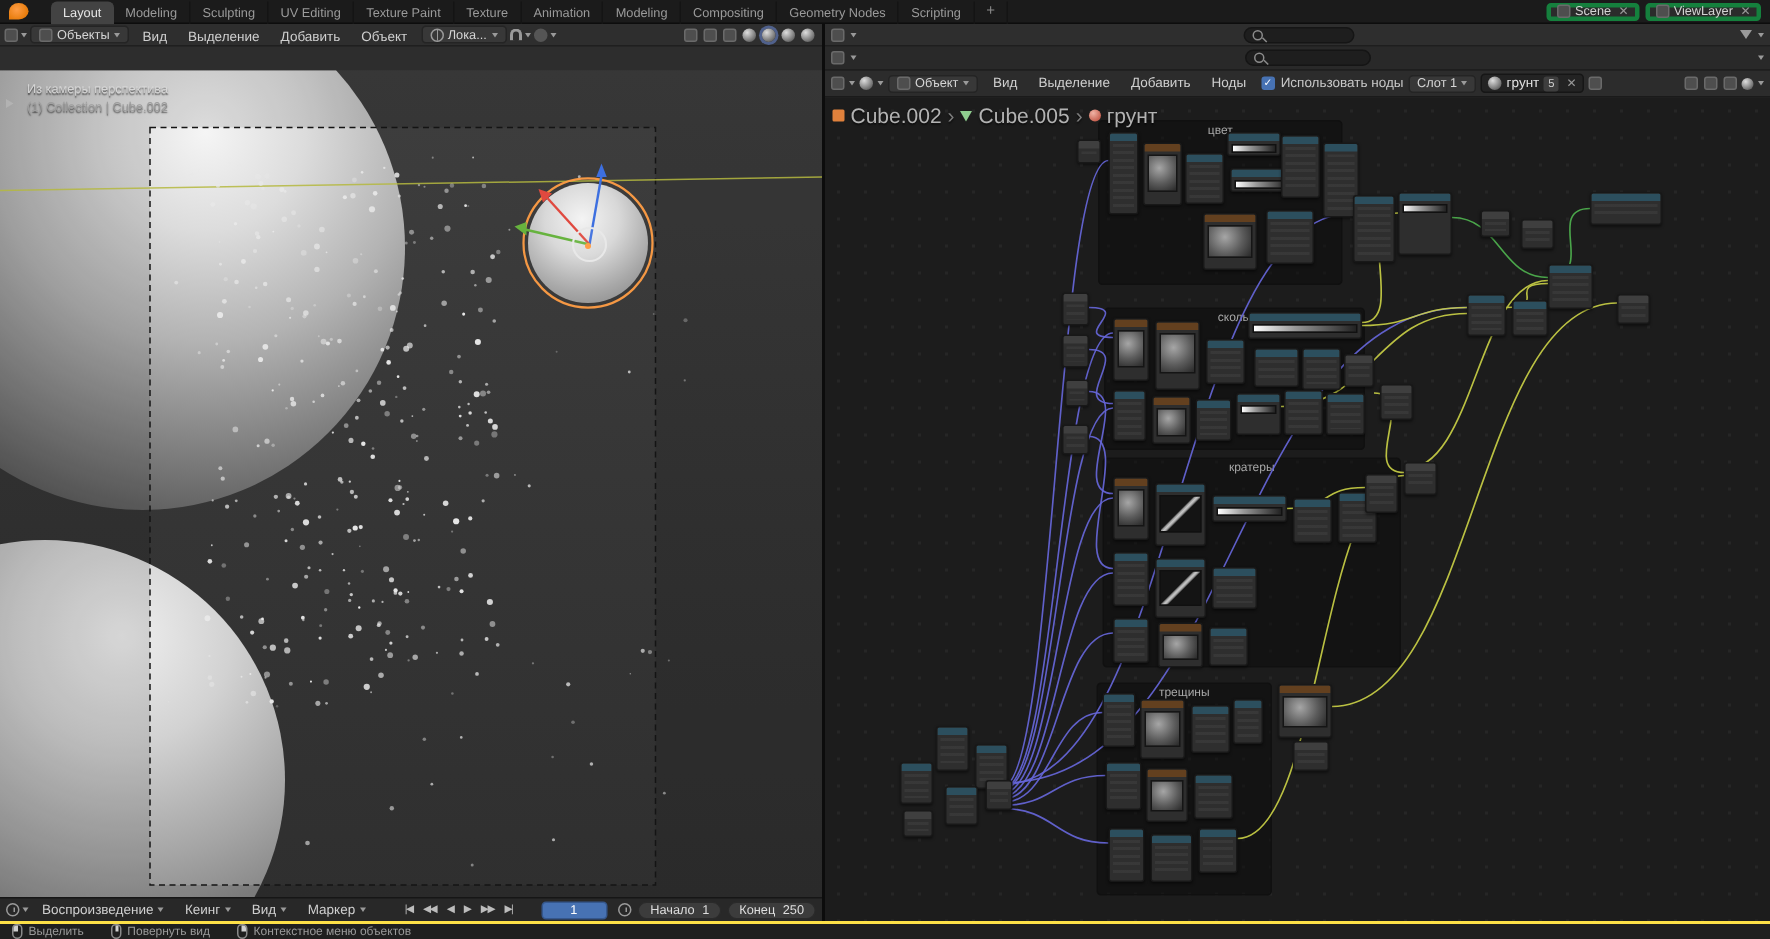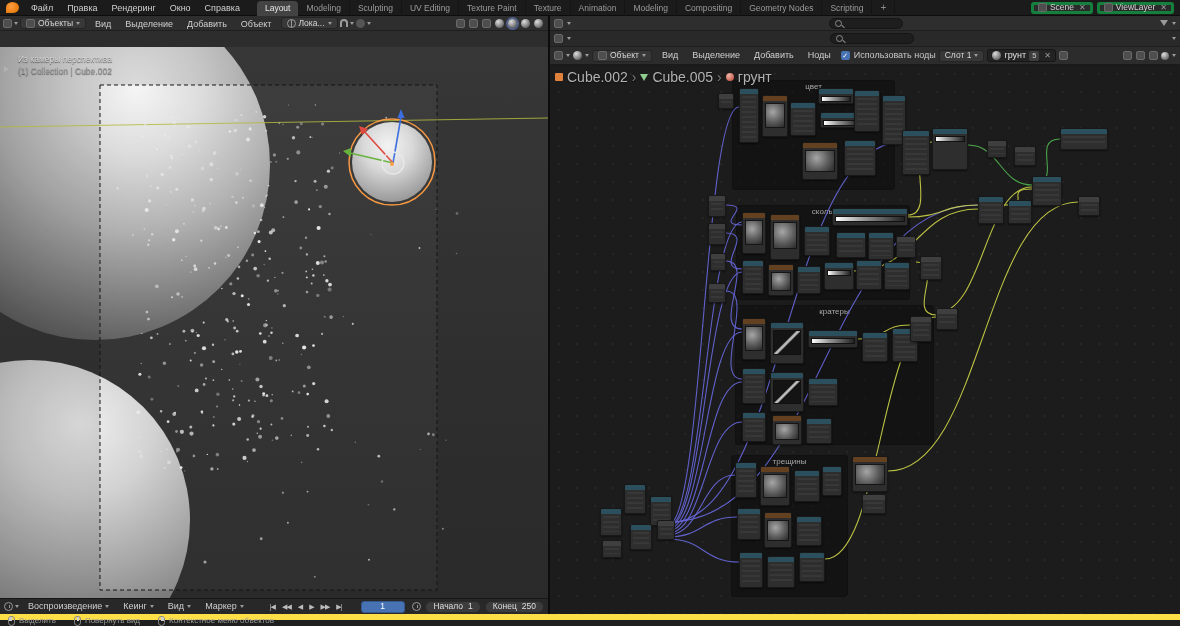--- a/index.html
+++ b/index.html
@@ -81,43 +81,36 @@
   .frame { position:absolute; background:rgba(10,10,10,.5); border:1px solid #101010; border-radius:3px; z-index:0; }
   .frame-label { position:absolute; top:2px; left:50%; transform:translateX(-50%); color:#a8a8a8; font-size:8px; white-space:nowrap; }
   .node { position:absolute; background:#2e2e2e; border:1px solid #181818; border-radius:2px; z-index:2; box-shadow:0 1px 2px rgba(0,0,0,.45); overflow:hidden; }
   .node .nhd { height:5px; border-radius:1px 1px 0 0; }
   .node .nrows { margin:2px; height:calc(100% - 10px); background:repeating-linear-gradient(#3a3a3a 0 2px, transparent 2px 5px); opacity:.8; }
   .node .nstrip { margin:2px; height:6px; background:linear-gradient(90deg,#fff,#999 40%,#222); border:1px solid #111; }
   .node .nprev { margin:2px; height:62%; background:radial-gradient(circle at 38% 35%, #a6a6a6, #5c5c5c 55%, #2e2e2e 95%); border:1px solid #151515; }
   .node .ncurve { margin:2px; height:62%; background:linear-gradient(135deg, transparent 44%, #9a9a9a 47%, #c9c9c9 50%, #9a9a9a 53%, transparent 56%), #141414; border:1px solid #101010; }
 
   
-  #statusbar { position:absolute; left:0; top:614px; width:1180px; height:12px; background:#1f1f1f; border-top:6px solid #fde047; display:flex; align-items:flex-end; padding:0 8px; gap:18px; color:#9a9a9a; font-size:8px; }
+  #statusbar { position:absolute; left:0; top:614px; width:1180px; height:12px; background:#1f1f1f; border-top:2px solid #fde047; display:flex; align-items:flex-end; padding:0 8px; gap:18px; color:#9a9a9a; font-size:8px; }
   .hint { display:flex; align-items:center; gap:4px; }
   .mouse { position:relative; width:7px; height:10px; border:1px solid #8a8a8a; border-radius:3px 3px 3.5px 3.5px; display:inline-block; flex:none; }
   .mouse::after { content:""; position:absolute; top:0; width:3px; height:4px; background:#cfcfcf; }
   .mouse.m0::after { left:0; border-radius:2px 0 0 0; }
   .mouse.m1::after { left:2px; width:2px; }
   .mouse.m2::after { right:0; border-radius:0 2px 0 0; }
   #status-stats { margin-left:auto; color:#8f8f8f; white-space:nowrap; }
 </style>
 </head>
 <body>
 
 <div id="app">
 
   <div id="topbar">
     <div id="blender-logo"></div>
-    <div id="topbar-menus" style="display:flex;height:100%;">
-        <div class="menu-item">Файл</div>
-        <div class="menu-item">Правка</div>
-        <div class="menu-item">Рендеринг</div>
-        <div class="menu-item">Окно</div>
-        <div class="menu-item">Справка</div>
-      </div>
     <div id="workspace-tabs">
         <div class="tab active">Layout</div>
         <div class="tab">Modeling</div>
         <div class="tab">Sculpting</div>
         <div class="tab">UV Editing</div>
         <div class="tab">Texture Paint</div>
         <div class="tab">Texture</div>
         <div class="tab">Animation</div>
         <div class="tab">Modeling</div>
         <div class="tab">Compositing</div>

